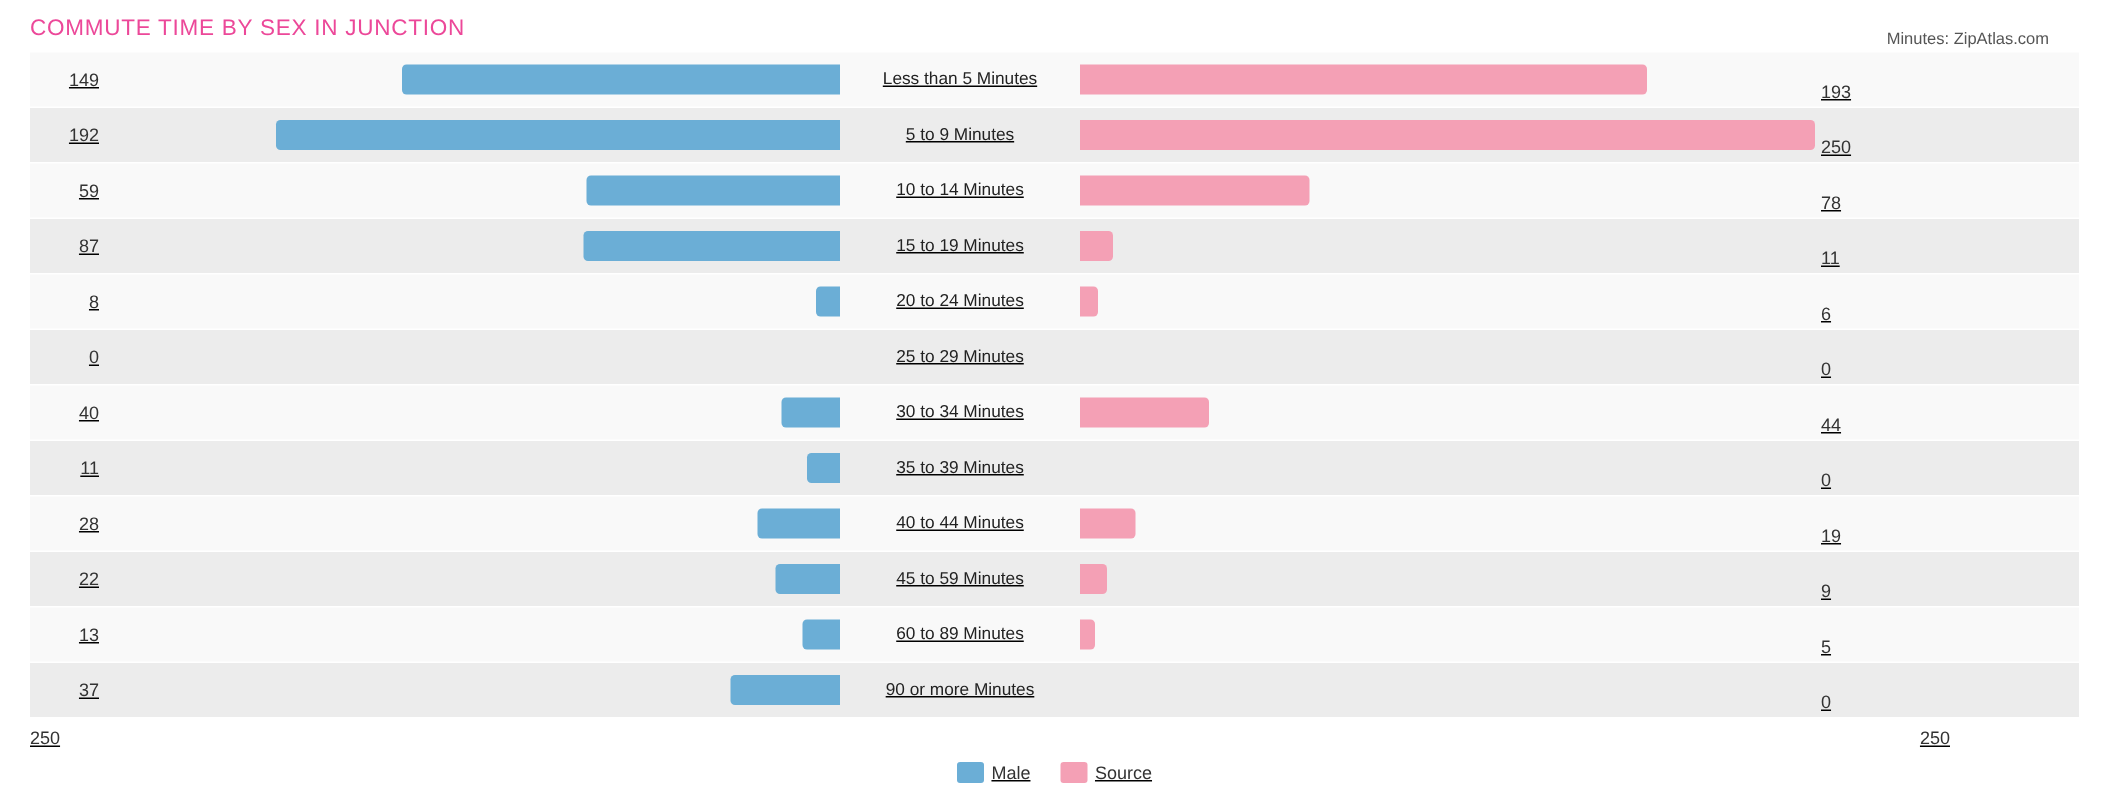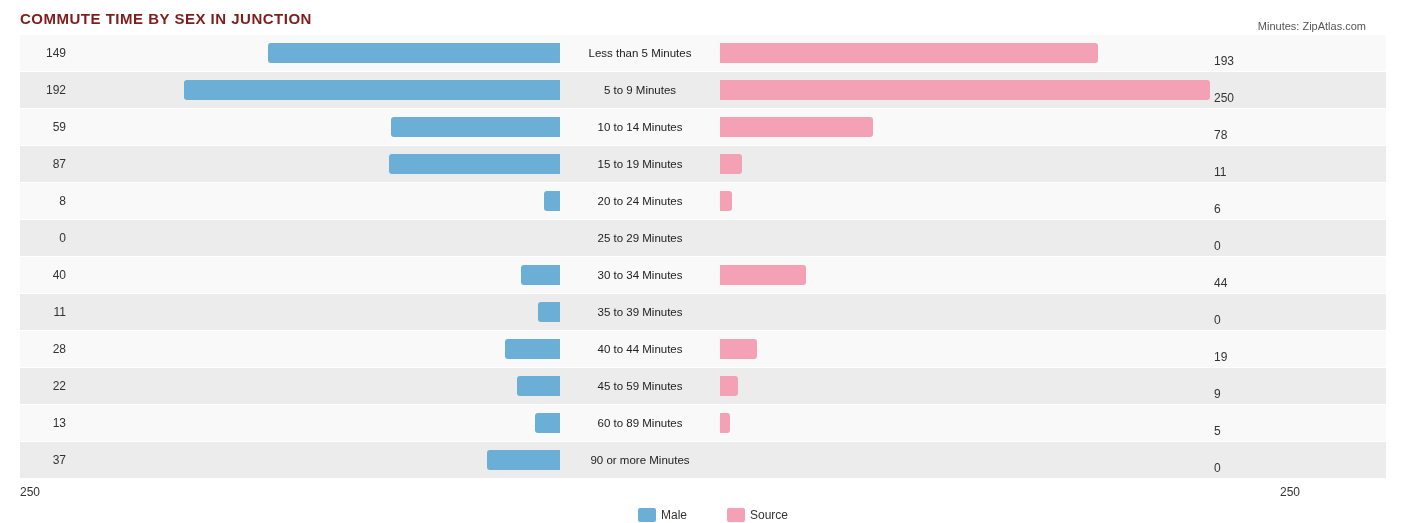--- a/index.html
+++ b/index.html
@@ -5,36 +5,37 @@
     * { box-sizing: border-box; margin: 0; padding: 0; }
     body {
       font-family: Arial, sans-serif;
       background: #fff;
       width: 1406px;
       min-height: 523px;
       padding: 10px 20px 20px 20px;
     }
     .chart-title {
       font-size: 15px;
-      font-weight: bold;
+      font-weight: normal;
       text-transform: uppercase;
-      color: #7f1d1d;
+      color: #ec4899;
       margin-bottom: 8px;
       letter-spacing: 0.5px;
     }
     .source {
       position: absolute;
       top: 10px;
       right: 20px;
       font-size: 11px;
       color: #555;
     }
     .chart-area {
       position: relative;
       width: 100%;
+      text-decoration: underline;
     }
     .row {
       display: flex;
       align-items: center;
       height: 36px;
       margin-bottom: 1px;
     }
     .row:nth-child(odd) {
       background: #f9f9f9;
     }
@@ -118,21 +119,20 @@
       align-items: center;
       gap: 20px;
       margin-top: 6px;
       font-size: 12px;
       color: #333;
     }
     .legend-item {
       display: flex;
       align-items: flex-end;
       gap: 5px;
-      margin-left: 20px;
     }
     .legend-box {
       width: 18px;
       height: 14px;
       border-radius: 2px;
     }
     .legend-male { background: #6baed6; }
     .legend-female { background: #f4a0b5; }
 
     

